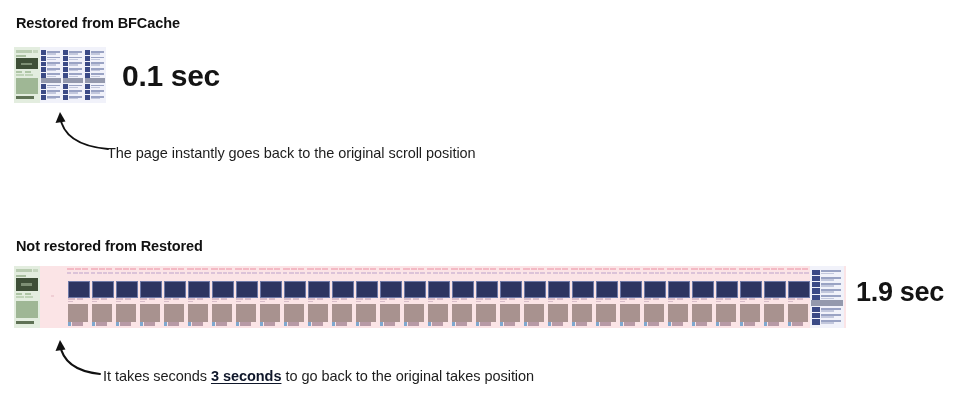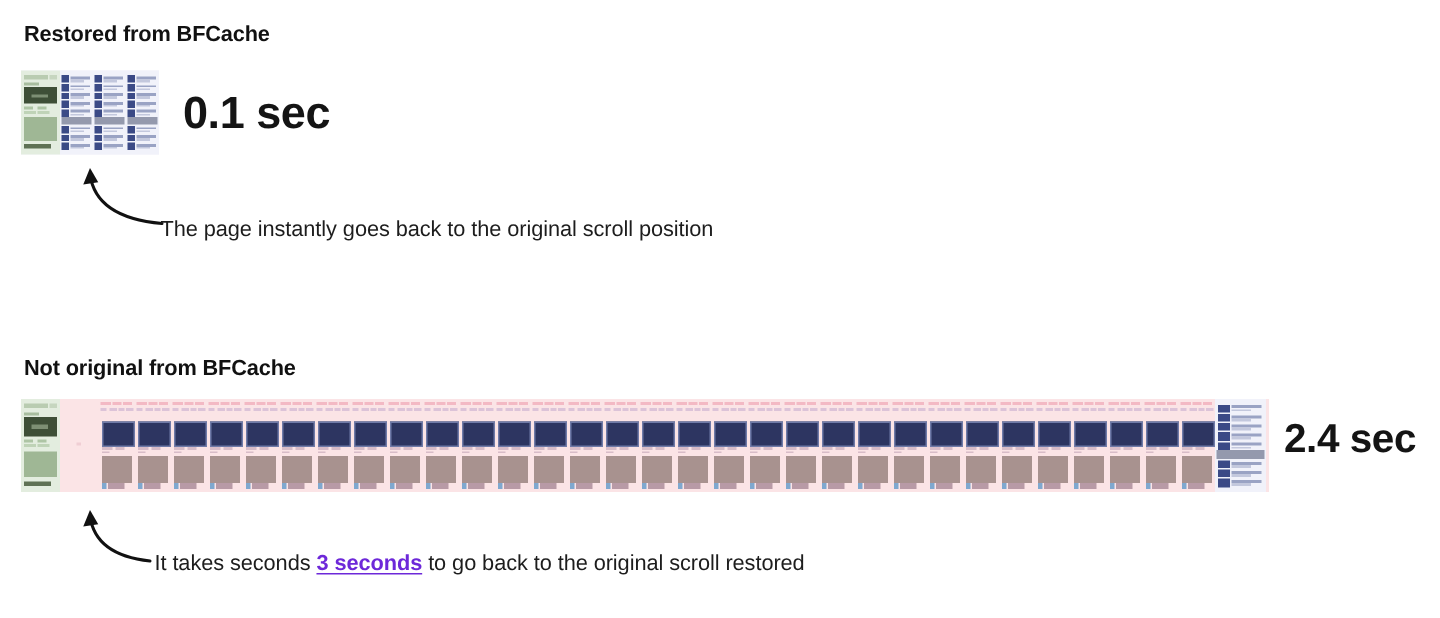--- a/index.html
+++ b/index.html
@@ -94,21 +94,21 @@
 
   
   .caption {
     position: absolute;
     font-size: 14.5px;
     color: #1d1d1d;
     white-space: nowrap;
     letter-spacing: -0.05px;
   }
   .caption .hl {
-    color: #6d28d9;
+    color: #0f172a;
     font-weight: bold;
     text-decoration: underline;
     text-underline-offset: 2px;
   }
 </style>
 </head>
 <body>
 
 <div class="section">
 
@@ -218,21 +218,21 @@
     <path d="M8 4 L 3.5 15 L 13.5 13.5 Z" fill="#111111"></path>
   </svg>
 
   <div class="caption" style="left:107px; top:145px;">
     <span>The page instantly goes back to the original scroll position</span>
   </div>
 </div>
 
 <div class="section">
 
-  <div class="section-heading" style="left:16px; top:238px;">Not original from BFCache</div>
+  <div class="section-heading" style="left:16px; top:238px;">Not restored from Restored</div>
 
   <div class="filmstrip" id="strip-bottom" style="left:14px; top:266px; width:832px; height:62px; background:#fbe4e6;">
       <div class="frame pg-green" style="width:26px;height:62px;">
         <div class="hdr mini" style="position: absolute;"></div>
         <div class="hdr2 mini" style="position: absolute;"></div>
         <div class="line1 mini" style="position: absolute;"></div>
         <div class="hero mini" style="position: absolute;"></div>
         <div class="heroT mini" style="position: absolute;"></div>
         <div class="bl1 mini" style="position: absolute;"></div>
         <div class="bl2 mini" style="position: absolute;"></div>
@@ -855,23 +855,23 @@
         <div class="sq" style="top:76%;"></div>
         <div class="tx" style="top:77%;"></div>
         <div class="tx2" style="top:81%;"></div>
         <div class="sq" style="top:86%;"></div>
         <div class="tx" style="top:87%;"></div>
         <div class="tx2" style="top:91%;"></div>
         <div class="band" style="top:55%;"></div>
       </div>
     </div>
 
-  <div class="time-label" style="left:856px; top:277px; font-size:27px;">2.4 sec</div>
+  <div class="time-label" style="left:856px; top:277px; font-size:27px;">1.9 sec</div>
 
   <svg class="arrow-svg" style="left:52px; top:336px;" width="60" height="44" viewBox="0 0 60 44">
     <path d="M8 8 C 10 23, 20 35, 48 38" stroke="#111111" stroke-width="2" fill="none" stroke-linecap="round"></path>
     <path d="M8 4 L 3.5 15 L 13.5 13.5 Z" fill="#111111"></path>
   </svg>
 
   <div class="caption" style="left:103px; top:368px;">
-    <span>It takes seconds </span><span class="hl">3 seconds</span><span> to go back to the original scroll restored</span>
+    <span>It takes seconds </span><span class="hl">3 seconds</span><span> to go back to the original takes position</span>
   </div>
 </div>
 
 </body></html>

